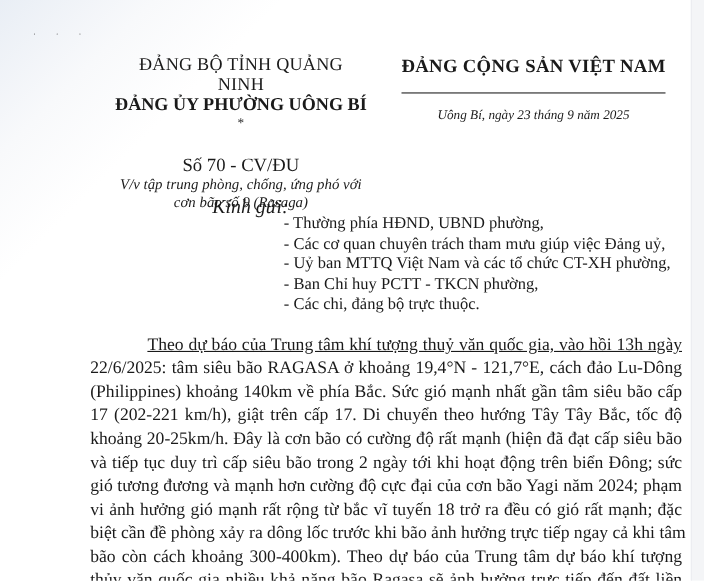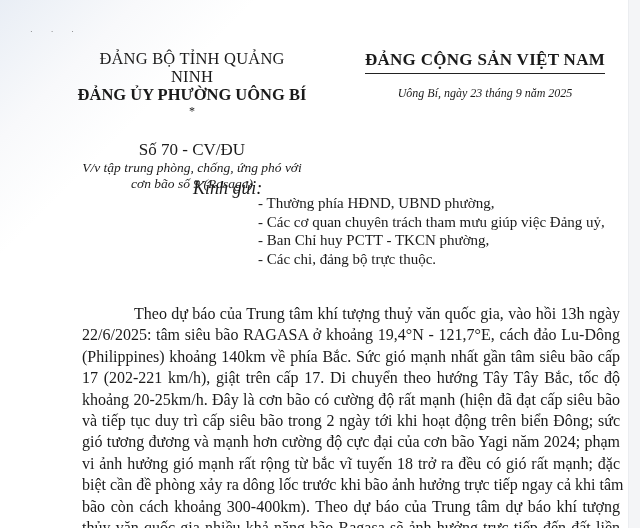--- a/index.html
+++ b/index.html
@@ -11,34 +11,34 @@
   }
   .page-shade {
     position:absolute; left:0; top:0; width:640px; height:528px;
     background: linear-gradient(135deg, #e9eef5 0%, #f8f9fb 12%, #ffffff 22%, #ffffff 100%);
   }
   .right-edge {
     position:absolute; left:628px; top:0; width:12px; height:528px;
     background:#f4f5f7; border-left:1px solid #ebedf0;
   }
   .dots { position:absolute; left:30px; top:27px; font-size:8px; color:#555; letter-spacing:8px; }
-  .left-header { position:absolute; left:77px; top:50px; width:230px; text-align:center; }
+  .left-header { position:absolute; left:104px; top:50px; width:230px; text-align:center; }
   .org1 { font-size:16.5px; line-height:18px; letter-spacing:0.2px; }
   .org2 { font-size:16.5px; line-height:18px; font-weight:bold; }
   .star { font-size:12px; line-height:14px; }
   .docno { font-size:17px; line-height:20px; margin-top:22px; }
   .subject { font-size:13.5px; line-height:15.5px; font-style:italic; }
   .right-header { position:absolute; left:360px; top:50px; width:250px; text-align:center; }
-  .nation { font-size:17px; line-height:20px; font-weight:bold; letter-spacing:0.3px; display:inline-block; padding-bottom:3px; border-bottom:1.5px solid #222; }
+  .nation { font-size:17px; line-height:20px; font-weight:bold; letter-spacing:0.3px; display:inline-block; padding-bottom:14px; border-bottom:1.5px solid #222; }
   .place-date { font-size:12px; line-height:18px; font-style:italic; margin-top:10px; }
   .kinh-gui { position:absolute; left:193px; top:178px; font-size:18px; font-style:italic; }
   .recipients { position:absolute; left:258px; top:194px; font-size:15px; line-height:18.6px; }
   .body-text { position:absolute; left:82px; top:303px; width:538px; font-size:16px; line-height:21.4px; text-align:justify; }
   .body-text .line { display:block; text-align:justify; text-align-last:justify; white-space:nowrap; }
-  .body-text .indent { padding-left:52px; }
+  .body-text .indent { padding-left:52px;text-decoration:underline; }
 </style>
 </head>
 <body>
 
 <div class="page-shade"></div>
 <div class="right-edge"></div>
 <div class="dots">· · ·</div>
 
 <div class="left-header">
   <div class="org1">ĐẢNG BỘ TỈNH QUẢNG NINH</div>
@@ -52,20 +52,21 @@
 <div class="right-header">
   <div class="nation">ĐẢNG CỘNG SẢN VIỆT NAM</div>
   <div class="place-date">Uông Bí, ngày 23 tháng 9 năm 2025</div>
 </div>
 
 <div class="kinh-gui">Kính gửi:</div>
 
 <div class="recipients">
   <div>- Thường phía HĐND, UBND phường,</div>
   <div>- Các cơ quan chuyên trách tham mưu giúp việc Đảng uỷ,</div>
+  <div>- Uỷ ban MTTQ Việt Nam và các tổ chức CT-XH phường,</div>
   <div>- Ban Chỉ huy PCTT - TKCN phường,</div>
   <div>- Các chi, đảng bộ trực thuộc.</div>
 </div>
 
 <div class="body-text">
   <span class="line indent">Theo dự báo của Trung tâm khí tượng thuỷ văn quốc gia, vào hồi 13h ngày</span>
   <span class="line">22/6/2025: tâm siêu bão RAGASA ở khoảng 19,4°N - 121,7°E, cách đảo Lu-Dông</span>
   <span class="line">(Philippines) khoảng 140km về phía Bắc. Sức gió mạnh nhất gần tâm siêu bão cấp</span>
   <span class="line">17 (202-221 km/h), giật trên cấp 17. Di chuyển theo hướng Tây Tây Bắc, tốc độ</span>
   <span class="line">khoảng 20-25km/h. Đây là cơn bão có cường độ rất mạnh (hiện đã đạt cấp siêu bão</span>

